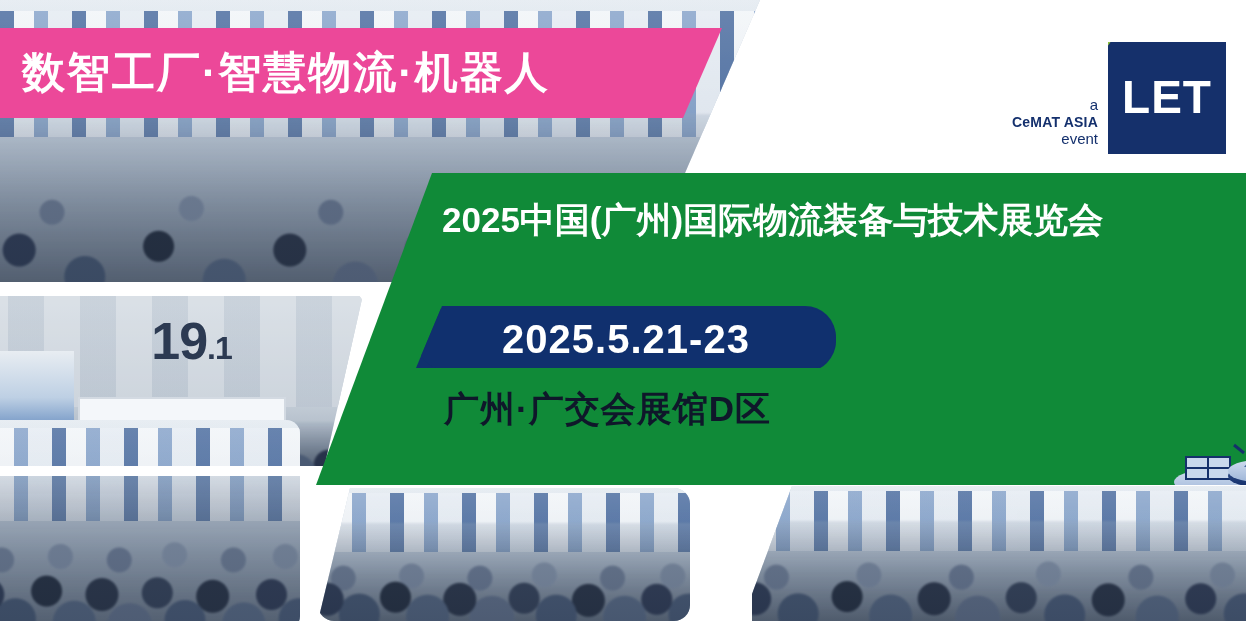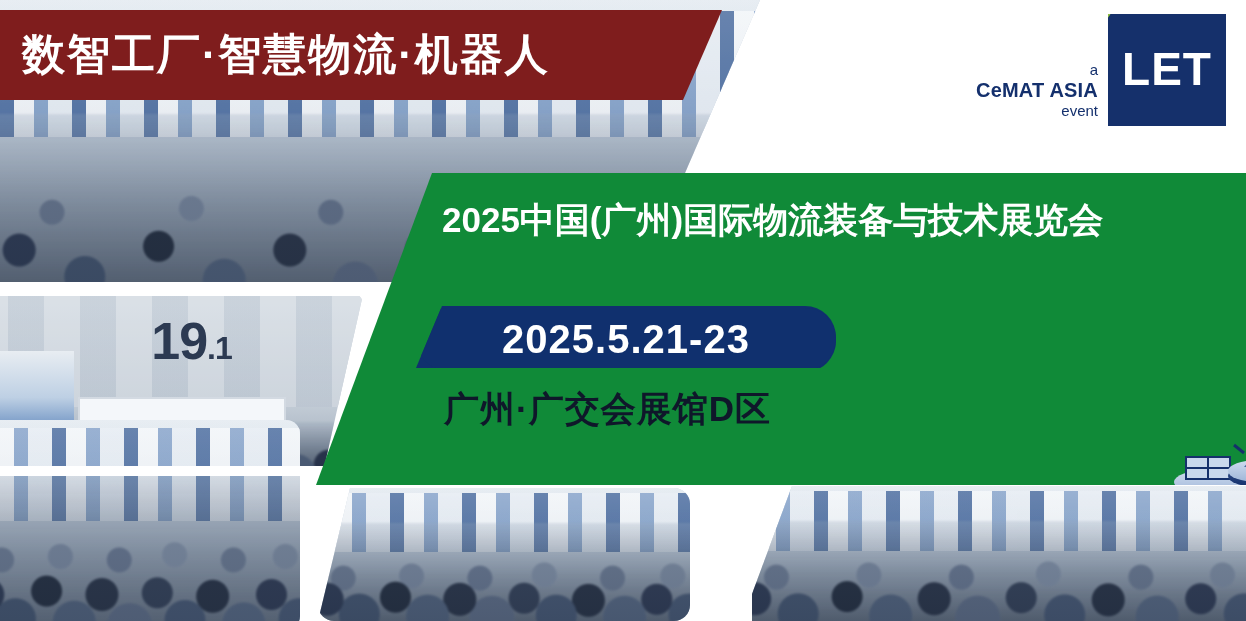--- a/index.html
+++ b/index.html
@@ -112,22 +112,22 @@
   }
 
   
   #photo-br{
     left:742px;top:486px;width:504px;height:135px;
     clip-path:polygon(50px 0, 504px 0, 504px 135px, 0 135px);
   }
 
   
   #slogan-bar{
-    position:absolute;left:0;top:10px;width:722px;height:90px;
-    background:#7f1d1d;
+    position:absolute;left:0;top:28px;width:722px;height:90px;
+    background:#ec4899;
     clip-path:polygon(0 0, 722px 0, 683px 90px, 0 90px);
     display:flex;align-items:center;
   }
   #slogan-text{
     color:#ffffff;
     font-size:43px;
     font-weight:700;
     letter-spacing:2px;
     margin-left:22px;
     white-space:nowrap;
@@ -137,25 +137,25 @@
   
   #logo-lockup{
     position:absolute;right:20px;top:14px;
     display:flex;align-items:flex-end;gap:10px;
   }
   #cemat-block{
     text-align:right;color:#14306d;line-height:1.18;
     padding-bottom:6px;
   }
   #cemat-a{font-size:15px;font-weight:400;}
-  #cemat-name{font-size:20px;font-weight:700;letter-spacing:.2px;}
+  #cemat-name{font-size:14px;font-weight:700;letter-spacing:.2px;}
   #cemat-event{font-size:15px;font-weight:400;}
   #let-mark{
     position:relative;width:118px;height:112px;
-    background:#15306b;overflow:hidden;
+    background:#15306b;overflow:hidden;margin-top:28px;
   }
   #let-arc-green{
     position:absolute;left:-26px;top:-48px;width:150px;height:122px;
     border:15px solid transparent;border-top-color:#8cbf3f;
     border-radius:50%;transform:rotate(-18deg);
   }
   #let-arc-white{
     position:absolute;right:-34px;bottom:-46px;width:148px;height:112px;
     border:13px solid transparent;border-bottom-color:#ffffff;
     border-radius:50%;transform:rotate(-12deg);

